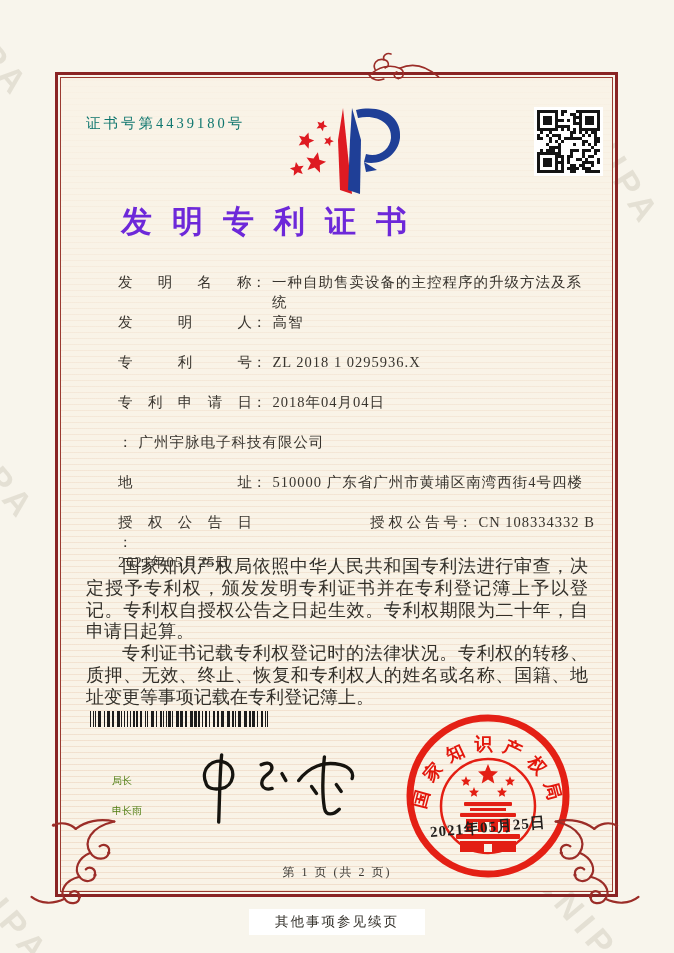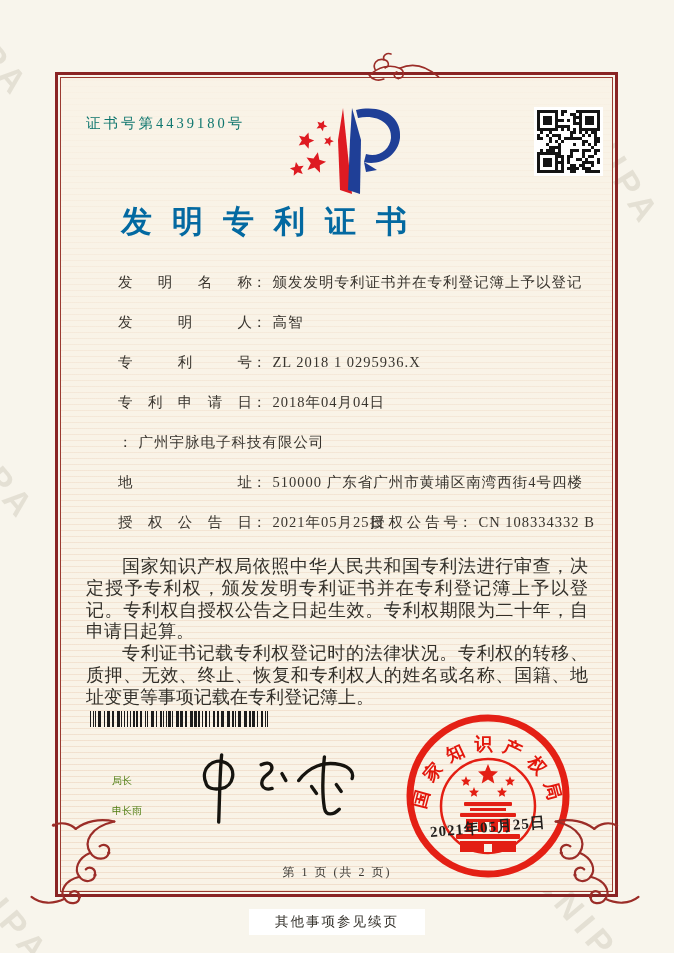--- a/index.html
+++ b/index.html
@@ -26,28 +26,28 @@
      background-color:#f9f3e7;}
 
   .content{position:absolute;left:0;top:0;width:674px;height:953px;z-index:3;}
 
   .cert-no{position:absolute;left:86px;top:114px;font-size:14.5px;letter-spacing:3px;color:#0f766e;}
 
   .logo{position:absolute;left:280px;top:100px;width:130px;height:98px;}
   .qr{position:absolute;left:534px;top:107px;width:69px;height:69px;background:#fff;}
 
   .title{position:absolute;left:0;top:201px;width:548px;text-align:center;
-         font-size:31px;font-weight:bold;letter-spacing:20px;color:#0369a1;}
+         font-size:31px;font-weight:bold;letter-spacing:20px;color:#6d28d9;}
 
   .fields{position:absolute;left:86px;top:272px;width:510px;}
   .frow{height:40px;font-size:14.5px;line-height:20px;color:#38342e;display:flex;align-items:flex-start;margin-left:32px;}
   .lab{display:inline-block;width:134px;text-align:justify;text-align-last:justify;color:#38342e;}
   .colon{margin-right:6px;}
   .val{letter-spacing:1px;}
-  .grant-row{position:relative;}
+  .grant-row{position:relative;flex-direction:column;}
   .grant2{position:absolute;left:252px;top:0;display:flex;}
   .lab2{display:inline-block;width:88px;text-align:justify;text-align-last:justify;}
 
   .paras{position:absolute;left:86px;top:556px;width:502px;font-size:18px;
          line-height:21.8px;text-align:justify;color:#33302a;}
   .paras p{margin:0;text-indent:2em;}
 
   .barcode{position:absolute;left:90px;top:711px;width:181px;height:16px;}
 
   .signer{position:absolute;left:112px;top:766px;font-family:"Liberation Sans","DejaVu Sans",sans-serif;
@@ -385,21 +385,21 @@
         <rect x="60" y="63" width="3" height="3" fill="#141414"></rect>
         <rect x="63" y="63" width="3" height="3" fill="#141414"></rect>
       </svg>
 
     <div class="title">发明专利证书</div>
 
     <div class="fields">
       <div class="frow">
         <span class="lab">发明名称</span>
           <span class="colon">：</span>
-        <span class="val">颁发发明专利证书并在专利登记簿上予以登记</span>
+        <span class="val">一种自助售卖设备的主控程序的升级方法及系统</span>
       </div>
       <div class="frow">
         <span class="lab">发明人</span>
           <span class="colon">：</span>
         <span class="val">高智</span>
       </div>
       <div class="frow">
         <span class="lab">专利号</span>
           <span class="colon">：</span>
         <span class="val">ZL 2018 1 0295936.X</span>

